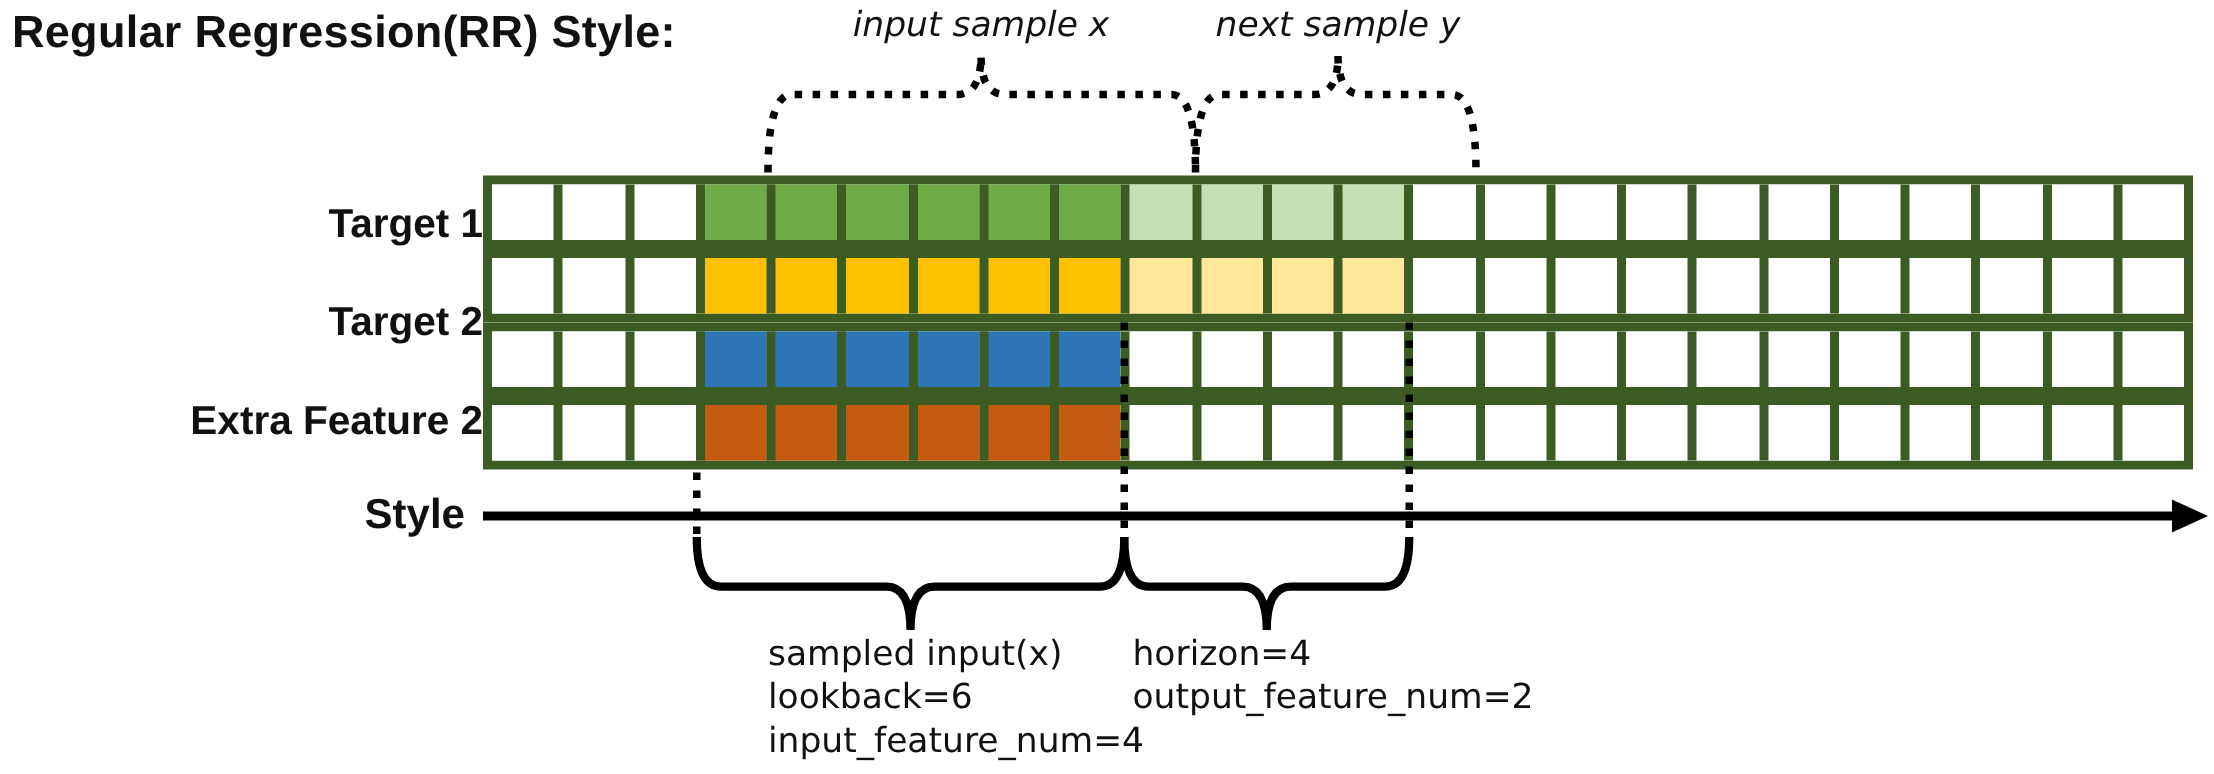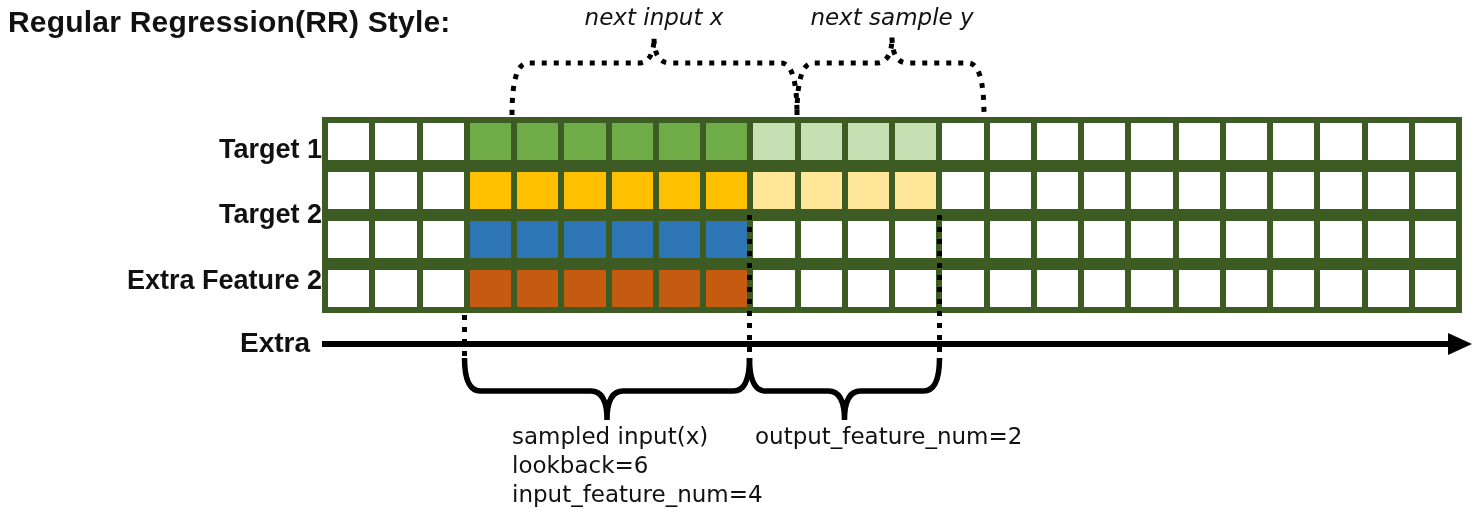--- a/index.html
+++ b/index.html
@@ -40,21 +40,21 @@
   }
   .note-block{
     top:422px;font-family:"DejaVu Sans",sans-serif;font-size:23px;line-height:29px;white-space:nowrap;
   }
 </style>
 </head>
 <body style="--grid-border: #3D5C23;">
 
 <div id="title" class="abs">Regular Regression(RR) Style:</div>
 
-<div class="abs italic-note" style="left:654px;">next input x</div>
+<div class="abs italic-note" style="left:654px;">input sample x</div>
 <div class="abs italic-note" style="left:892px;">next sample y</div>
 
 <div id="row-labels" class="abs">
     <div class="label-row">Target 1</div>
     <div class="label-row">Target 2</div>
     <div class="label-row">Extra Feature 2</div>
   </div>
 
 <div id="grid" class="abs">
     <div class="grid-row">
@@ -174,22 +174,23 @@
   <path d="M 939.5,215 L 939.5,358" fill="none" stroke="#000" stroke-width="5" stroke-dasharray="5 7"></path>
 
   <line x1="322" y1="344" x2="1450" y2="344" stroke="#000" stroke-width="6"></line>
   <polygon points="1448,333 1448,355 1472,344" fill="#000"></polygon>
 
   <path d="M 464.5,358 Q 464.5,391 480.5,391 L 591,391 Q 607,391 607,420 Q 607,391 623,391 L 733.5,391 Q 749.5,391 749.5,358" fill="none" stroke="#000" stroke-width="5.5"></path>
 
   <path d="M 749.5,358 Q 749.5,391 765.5,391 L 828.5,391 Q 844.5,391 844.5,420 Q 844.5,391 860.5,391 L 923.5,391 Q 939.5,391 939.5,358" fill="none" stroke="#000" stroke-width="5.5"></path>
 </svg>
 
-<div id="time-label" class="abs">Extra</div>
+<div id="time-label" class="abs">Style</div>
 
 <div class="abs note-block" style="left:512px;">
   <div>sampled input(x)</div>
   <div>lookback=6</div>
   <div>input_feature_num=4</div>
 </div>
 <div class="abs note-block" style="left:755px;">
+  <div>horizon=4</div>
   <div>output_feature_num=2</div>
 </div>
 
 </body></html>

